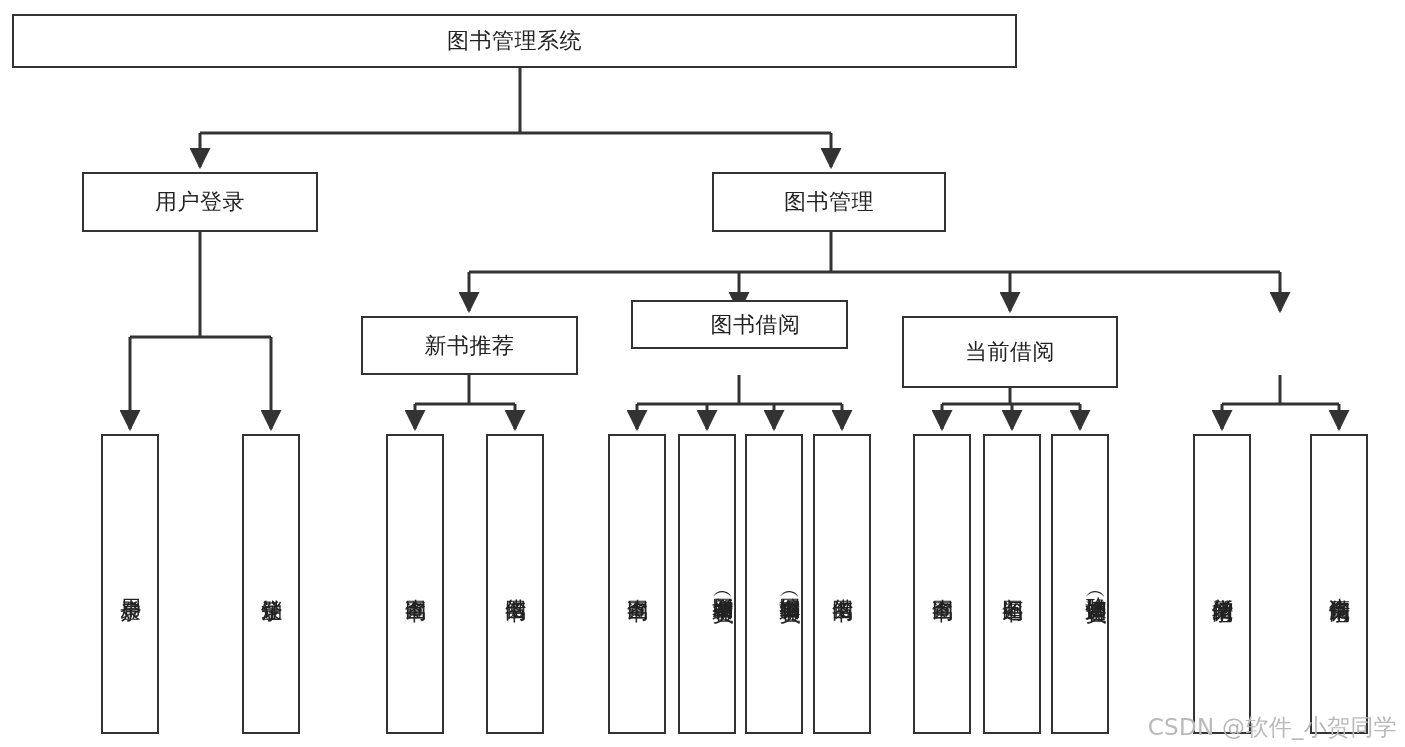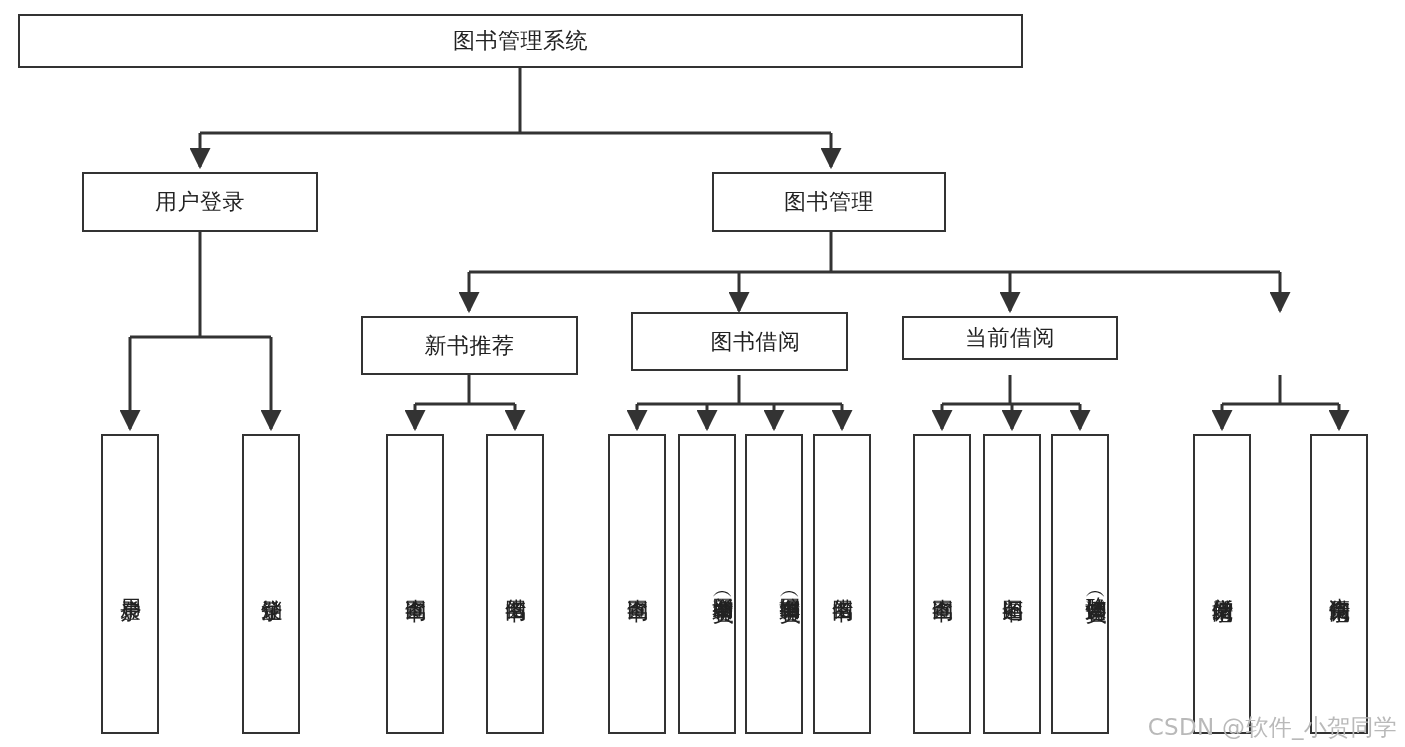--- a/index.html
+++ b/index.html
@@ -111,38 +111,38 @@
       <path d="M 1012 404 L 1012 429" marker-end="url(#arrow)"></path>
       <path d="M 1080 404 L 1080 429" marker-end="url(#arrow)"></path>
 
       <path d="M 1280 375 L 1280 404"></path>
       <path d="M 1222 404 L 1339 404"></path>
       <path d="M 1222 404 L 1222 429" marker-end="url(#arrow)"></path>
       <path d="M 1339 404 L 1339 429" marker-end="url(#arrow)"></path>
     </g>
   </svg>
 
-  <div class="node node-h" id="node-root" style="left: 18px; top: 14px; width: 1005px; height: 54px;">
+  <div class="node node-h" id="node-root" style="left: 12px; top: 14px; width: 1005px; height: 54px;">
     <span>图书管理系统</span>
   </div>
 
   <div class="node node-h" id="node-user-login" style="left: 82px; top: 172px; width: 236px; height: 60px;">
     <span>用户登录</span>
   </div>
   <div class="node node-h" id="node-book-management" style="left: 712px; top: 172px; width: 234px; height: 60px;">
     <span>图书管理</span>
   </div>
 
   <div class="node node-h" id="node-new-book-recommend" style="left: 361px; top: 316px; width: 217px; height: 59px;">
     <span>新书推荐</span>
   </div>
-  <div class="node node-h" id="node-book-borrow" style="left: 631px; top: 312px; width: 217px; height: 59px; padding-left: 32px;">
+  <div class="node node-h" id="node-book-borrow" style="left: 631px; top: 300px; width: 217px; height: 49px; padding-left: 32px;">
     <span>图书借阅</span>
   </div>
-  <div class="node node-h" id="node-current-borrow" style="left: 902px; top: 316px; width: 216px; height: 44px;">
+  <div class="node node-h" id="node-current-borrow" style="left: 902px; top: 316px; width: 216px; height: 72px;">
     <span>当前借阅</span>
   </div>
 
   <div id="leaf-container">
       <div class="node node-v" style="left: 101px; top: 434px; width: 58px; height: 300px;">
         <span>用户登录</span>
       </div>
       <div class="node node-v" style="left: 242px; top: 434px; width: 58px; height: 300px;">
         <span>注销登录</span>
       </div>

